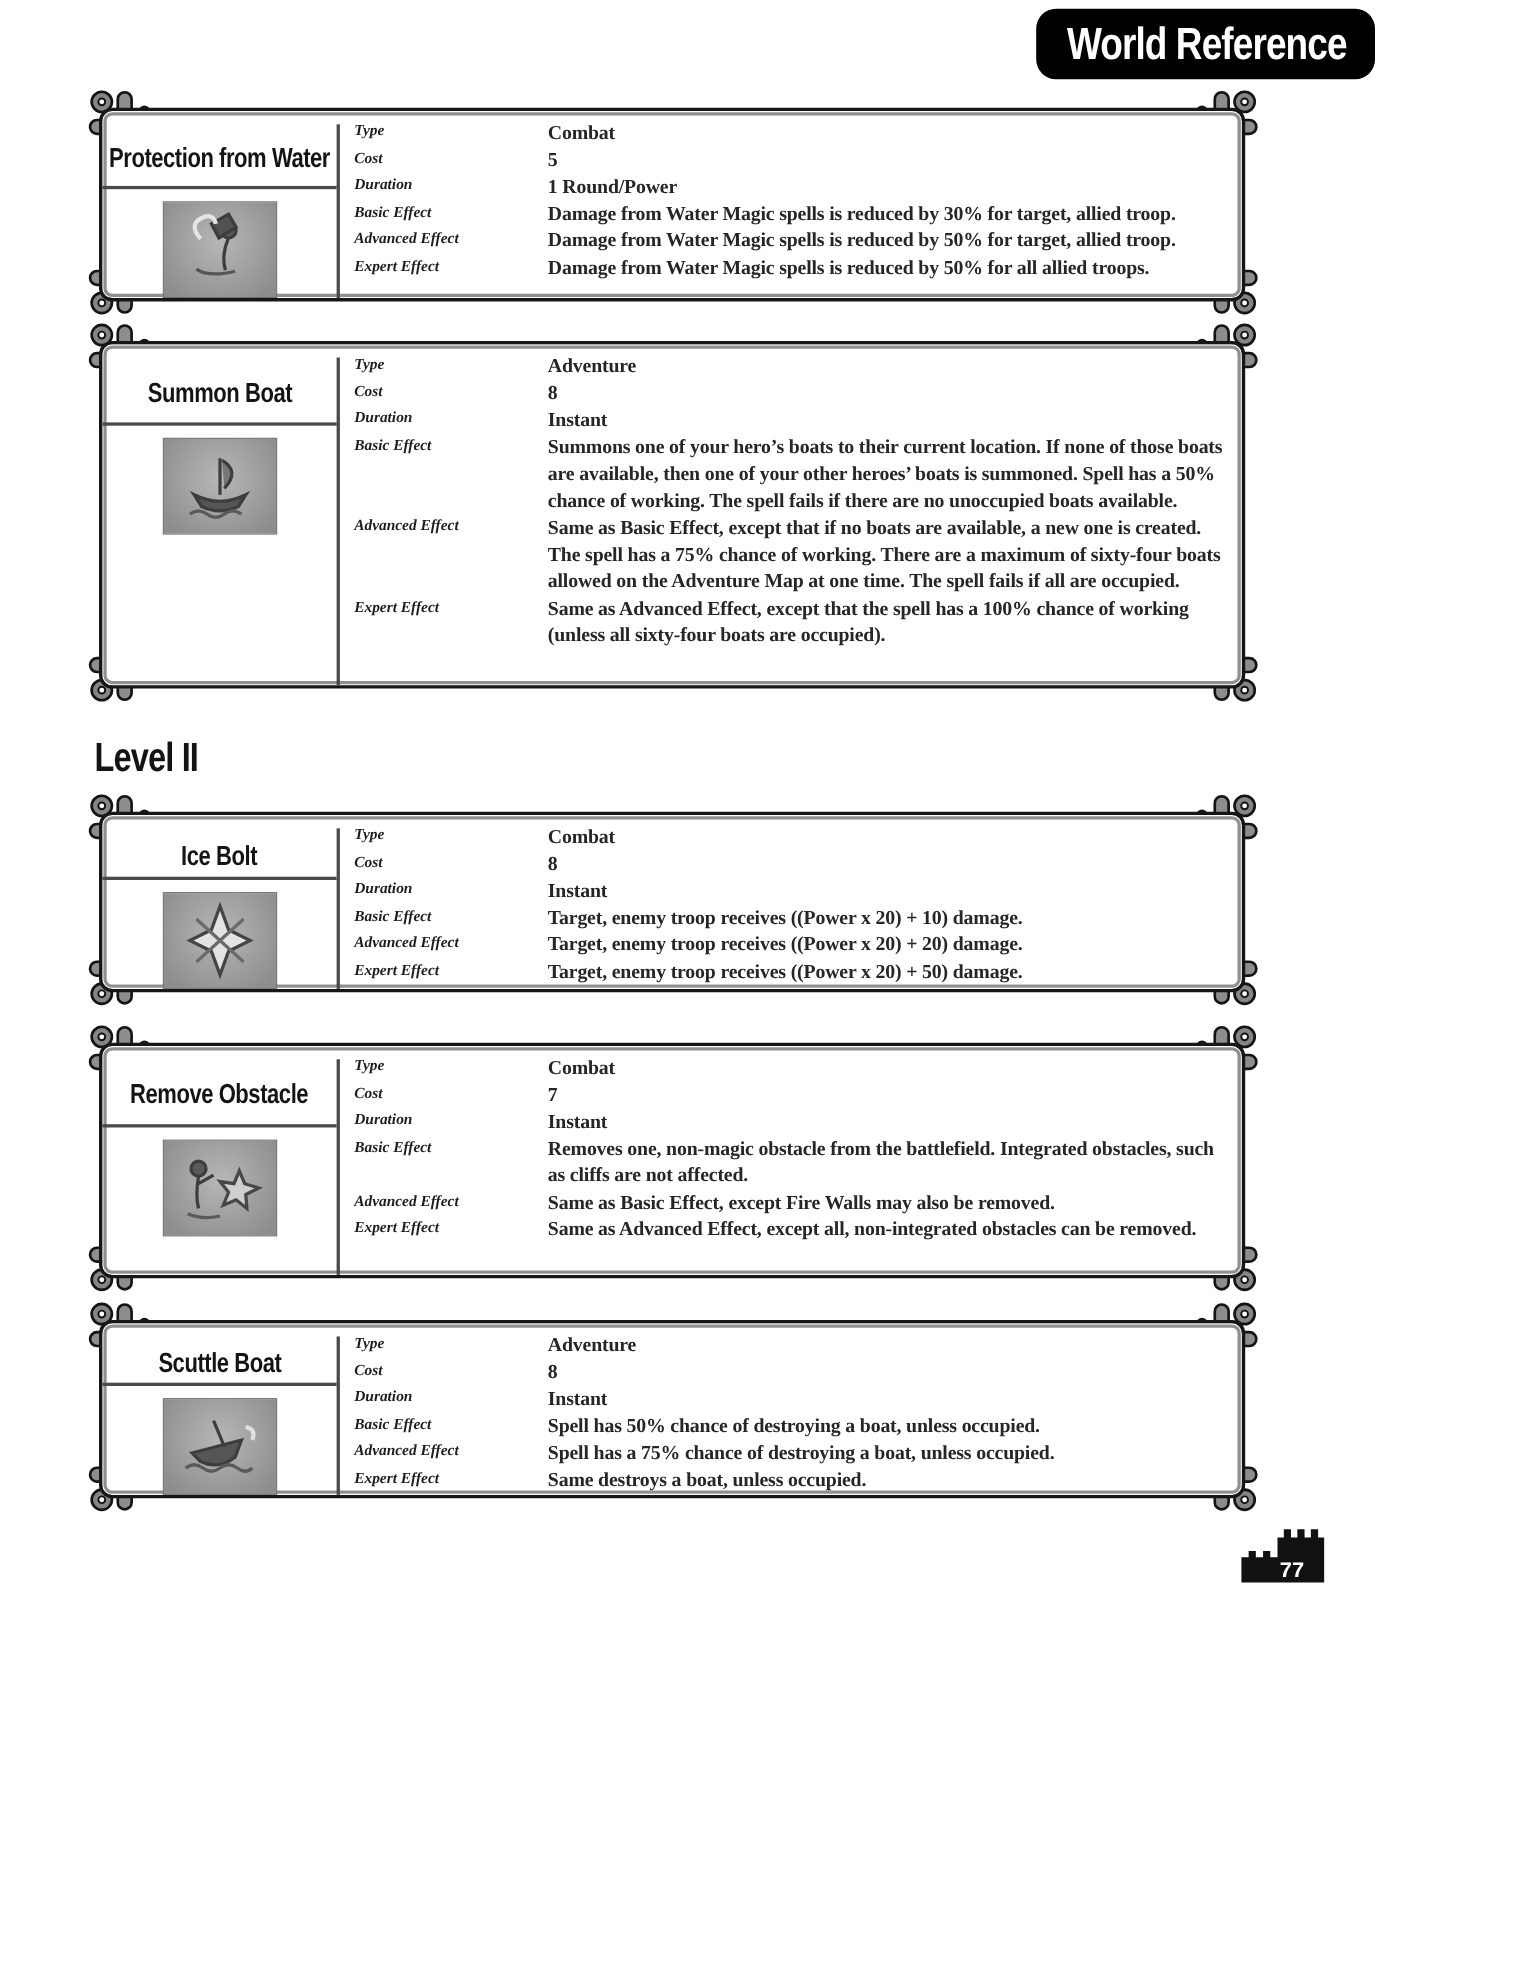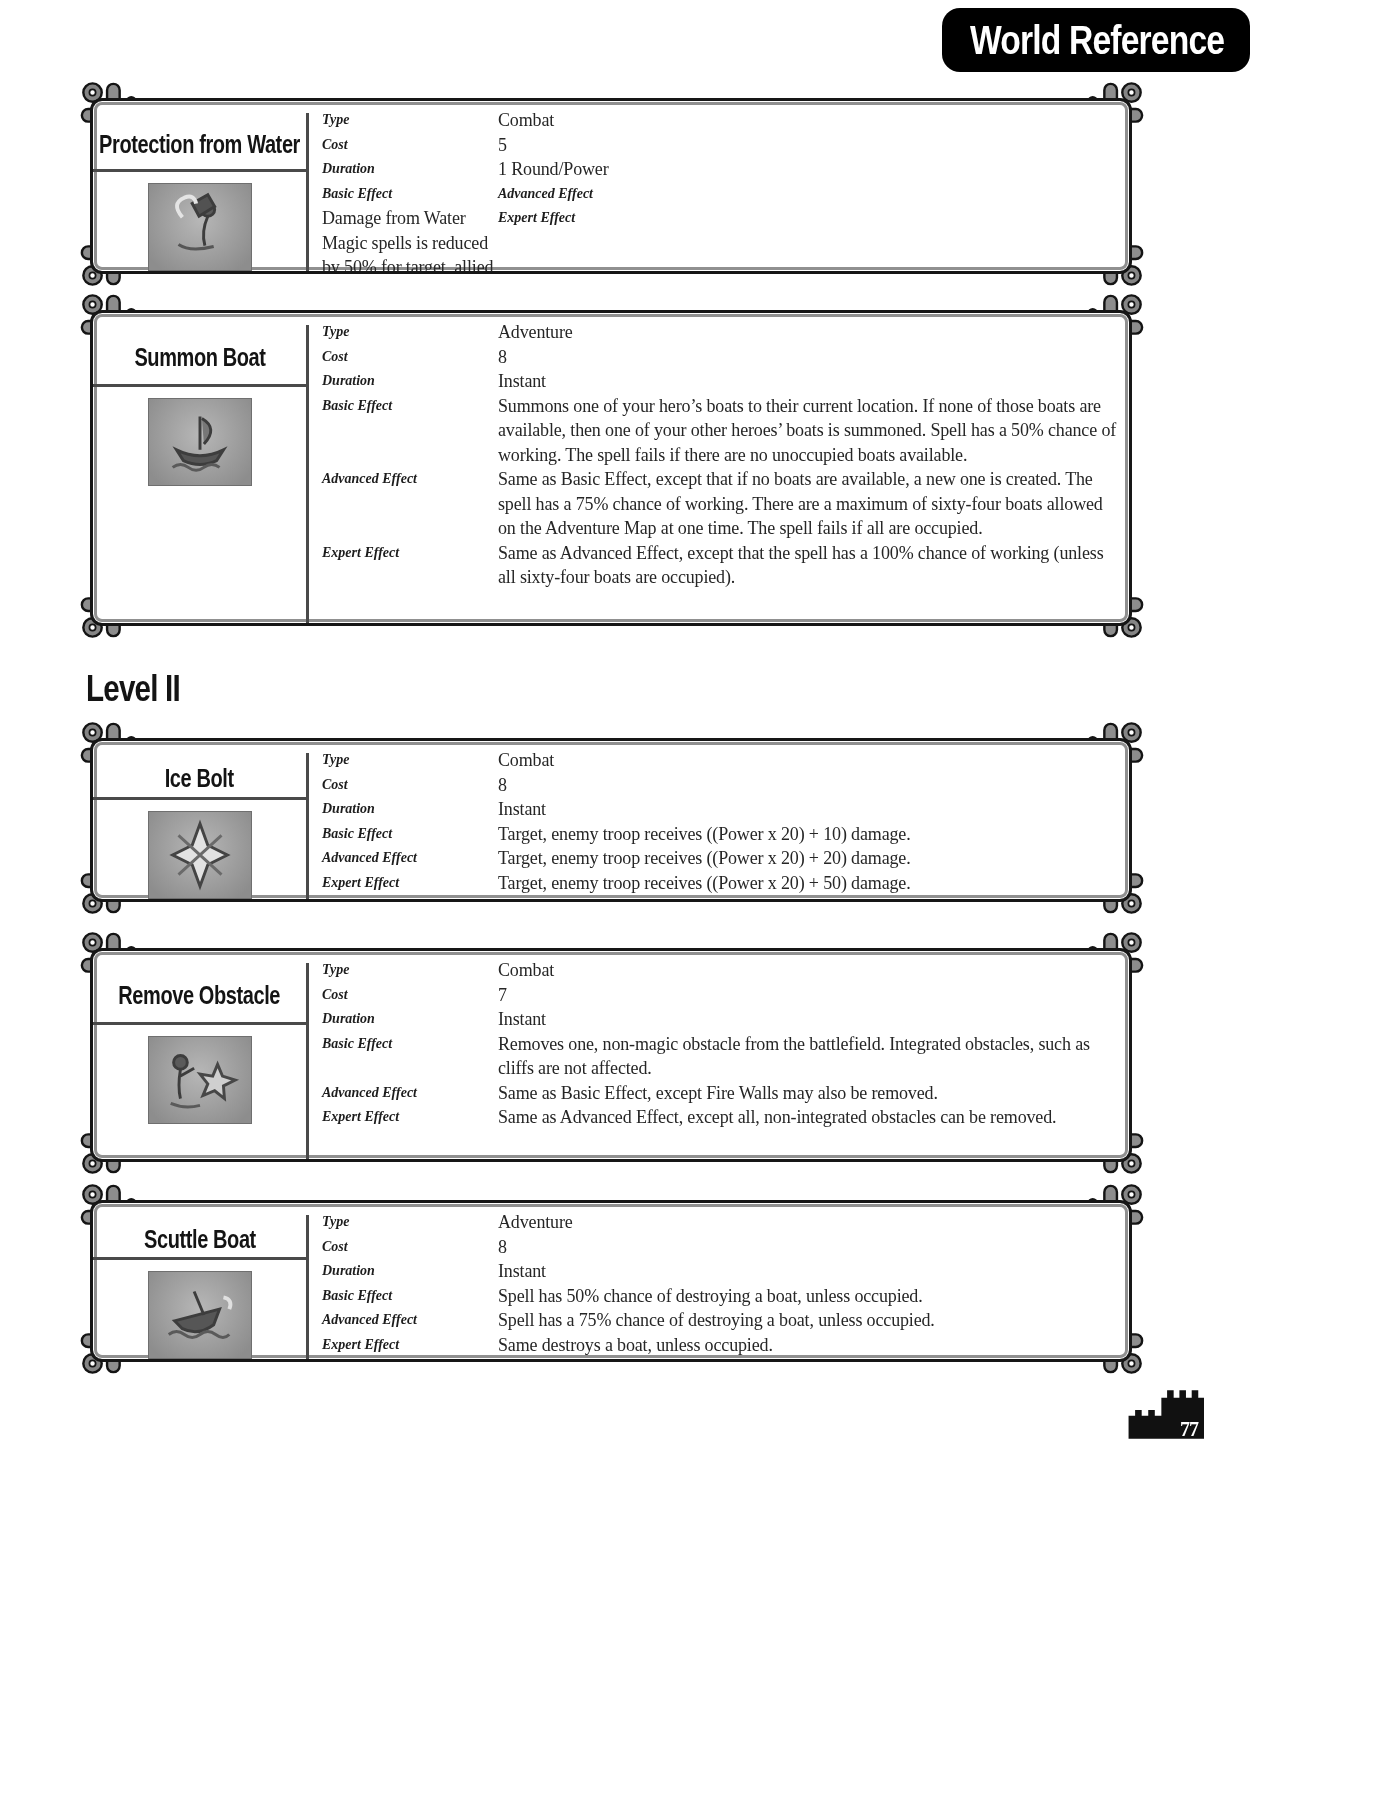--- a/index.html
+++ b/index.html
@@ -27,41 +27,41 @@
   .name-area { height:62px; border-bottom:3px solid #4a4a4a; display:flex; align-items:center;
     justify-content:center; padding:8px 4px 2px; }
   .spell-name { font-size:25px; color:#141414; letter-spacing:-0.5px; white-space:nowrap;
     transform:scaleX(0.8); display:inline-block; }
   .icon-area { flex:1; display:flex; align-items:flex-start; justify-content:center; padding-top:11px; }
   .spell-icon { width:104px; height:88px; border:1px solid #6f6f6f;
     background: radial-gradient(circle at 50% 42%, #b7b7b7, #8d8d8d 88%); }
   .rightcol { flex:1; padding:7px 8px 6px 13px; }
   .rows { display:grid; grid-template-columns:176px 1fr; }
   .lbl { font-style:italic; font-weight:600; font-size:14px; line-height:24.5px; color:#1d1d1d; }
-  .val { font-size:18px; line-height:24.5px; letter-spacing:-0.15px; }
+  .val { font-size:18px; line-height:24.5px; letter-spacing:-0.15px;font-weight:bold; }
 
   
   .orn { position:absolute; width:62px; height:62px; }
   .orn.tl { left:-4px;  top:-6px; }
   .orn.tr { right:-6px; top:-6px;    transform:scaleX(-1); }
   .orn.bl { left:-4px;  bottom:-6px; transform:scaleY(-1); }
   .orn.br { right:-6px; bottom:-6px; transform:scale(-1,-1); }
 
   
   .b1 { top:86px;   height:196px; }
   .b2 { top:298px;  height:336px; }
   .b3 { top:726px;  height:184px; }
   .b4 { top:936px;  height:234px; }
   .b5 { top:1188px; height:182px; }
 
   
   .footer { position:absolute; left:1122px; top:1378px; width:82px; height:64px; }
   .footer svg { width:100%; height:100%; }
-  .page-num { position:absolute; right:6px; bottom:1px; color:#ffffff; font-size:20px;
-    font-family:Liberation Serif, serif; font-weight:bold; letter-spacing:-1px; }
+  .page-num { position:absolute; right:19px; bottom:1px; color:#ffffff; font-size:20px;
+    font-family:Liberation Mono, monospace; font-weight:bold; letter-spacing:-1px; }
 
   .defs-hidden { position:absolute; width:0; height:0; overflow:hidden; }
   .icon-svg { width:100%; height:100%; }
 </style>
 </head>
 <body>
 
 <svg class="defs-hidden" aria-hidden="true">
   <symbol id="knot" viewBox="0 0 64 64">
     <circle cx="15" cy="13" r="9.5" fill="#858585" stroke="#141414" stroke-width="2.5"></circle>
@@ -112,20 +112,21 @@
     </div>
     <div class="rightcol">
       <div class="rows">
         <span class="lbl">Type</span>
         <span class="val">Combat</span>
         <span class="lbl">Cost</span>
         <span class="val">5</span>
         <span class="lbl">Duration</span>
         <span class="val">1 Round/Power</span>
         <span class="lbl">Basic Effect</span>
+        <span class="val">Damage from Water Magic spells is reduced by 30% for target, allied troop.</span>
         <span class="lbl">Advanced Effect</span>
         <span class="val">Damage from Water Magic spells is reduced by 50% for target, allied troop.</span>
         <span class="lbl">Expert Effect</span>
         <span class="val">Damage from Water Magic spells is reduced by 50% for all allied troops.</span>
       </div>
     </div>
   </div>
 </section>
 
 <section class="spellbox b2">

